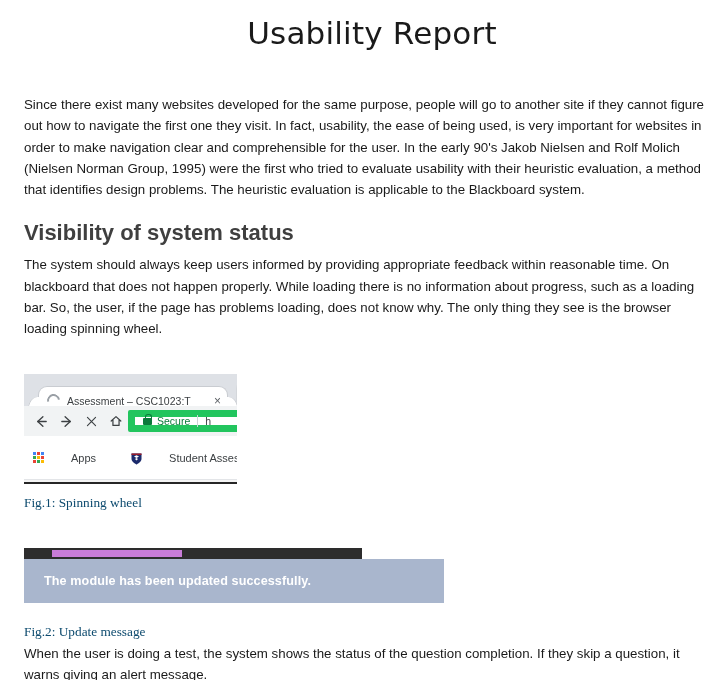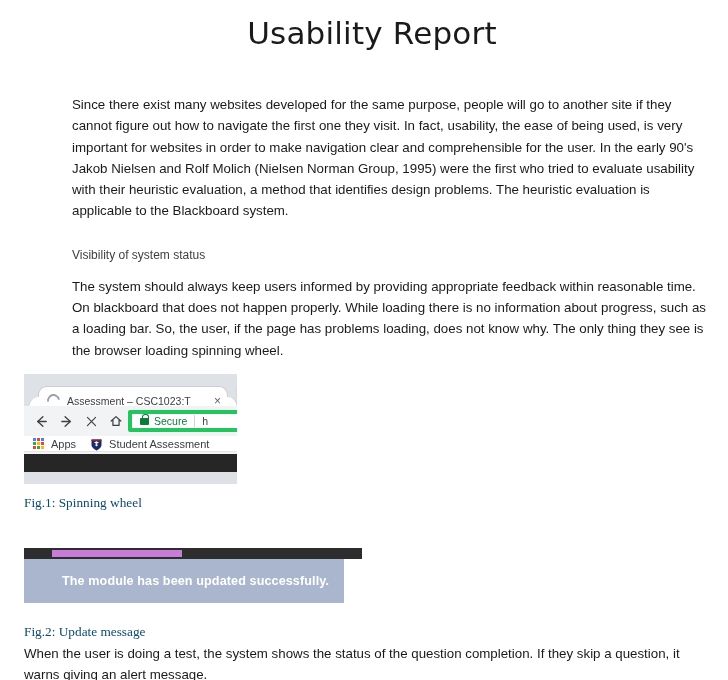--- a/index.html
+++ b/index.html
@@ -35,34 +35,33 @@
     margin: 16px 0 0 16px;
     letter-spacing: 0.2px;
   }
 
   
   .body-col {
     position: absolute;
     left: 24px;
     right: 22px;
     top: 78px;
-    margin-left: 48px;
   }
   p.para {
     font-family: "Liberation Sans", sans-serif;
     font-size: 13.3px;
     line-height: 21.3px;
     color: #1a1a1a;
     margin: 0 0 0 0;
     text-align: left;
   }
   h2.section-heading {
     font-family: "Liberation Sans", sans-serif;
-    font-weight: 400;
-    font-size: 12px;
+    font-weight: 700;
+    font-size: 22px;
     line-height: 22px;
     color: #3f3f3f;
     margin: 0;
   }
   .gap-after-para1 { height: 22px; }
   .gap-after-heading { height: 10px; }
   .caption {
     font-family: Liberation Serif, serif;
     font-size: 13.3px;
     line-height: 20px;
@@ -189,21 +188,21 @@
     margin-right: 3px;
     color: #3c4043;
   }
   .omnibox {
     position: absolute;
     left: 104px;
     top: 4px;
     width: 196px;
     height: 22px;
     background: #ffffff;
-    border: 4px solid #22c55e;
+    border: 7px solid #22c55e;
     border-radius: 2px;
     display: flex;
     align-items: center;
     padding-left: 8px;
   }
   .lock {
     width: 9px;
     height: 7px;
     background: #0b7a3b;
     border-radius: 1px;
@@ -240,26 +239,27 @@
     font-family: "Liberation Sans", sans-serif;
     font-size: 10.5px;
     color: #3c4043;
     white-space: nowrap;
     overflow: hidden;
   }
 
   
   .bookmarks {
     position: relative;
-    height: 16px;
+    height: 44px;
     background: #ffffff;
     display: flex;
     align-items: center;
     padding-left: 9px;
     border-bottom: 1px solid #e3e5e8;
+    gap: 20px;
   }
   .apps-grid {
     width: 11px;
     height: 11px;
     display: grid;
     grid-template-columns: repeat(3, 3px);
     grid-template-rows: repeat(3, 3px);
     gap: 1px;
     margin-right: 7px;
     flex: 0 0 auto;
@@ -303,25 +303,25 @@
   .fig2-progress {
     position: absolute;
     left: 28px;
     top: 2px;
     width: 130px;
     height: 7px;
     background: #c87cd8;
   }
   .fig2-banner {
     height: 44px;
-    width: 320px;
+    width: 420px;
     background: #a9b6cd;
     display: flex;
     align-items: center;
-    padding-left: 38px;
+    padding-left: 20px;
   }
   .fig2-text {
     font-family: "Liberation Sans", sans-serif;
     font-weight: bold;
     font-size: 12.6px;
     color: #ffffff;
     letter-spacing: 0.1px;
   }
 </style>
 </head>

